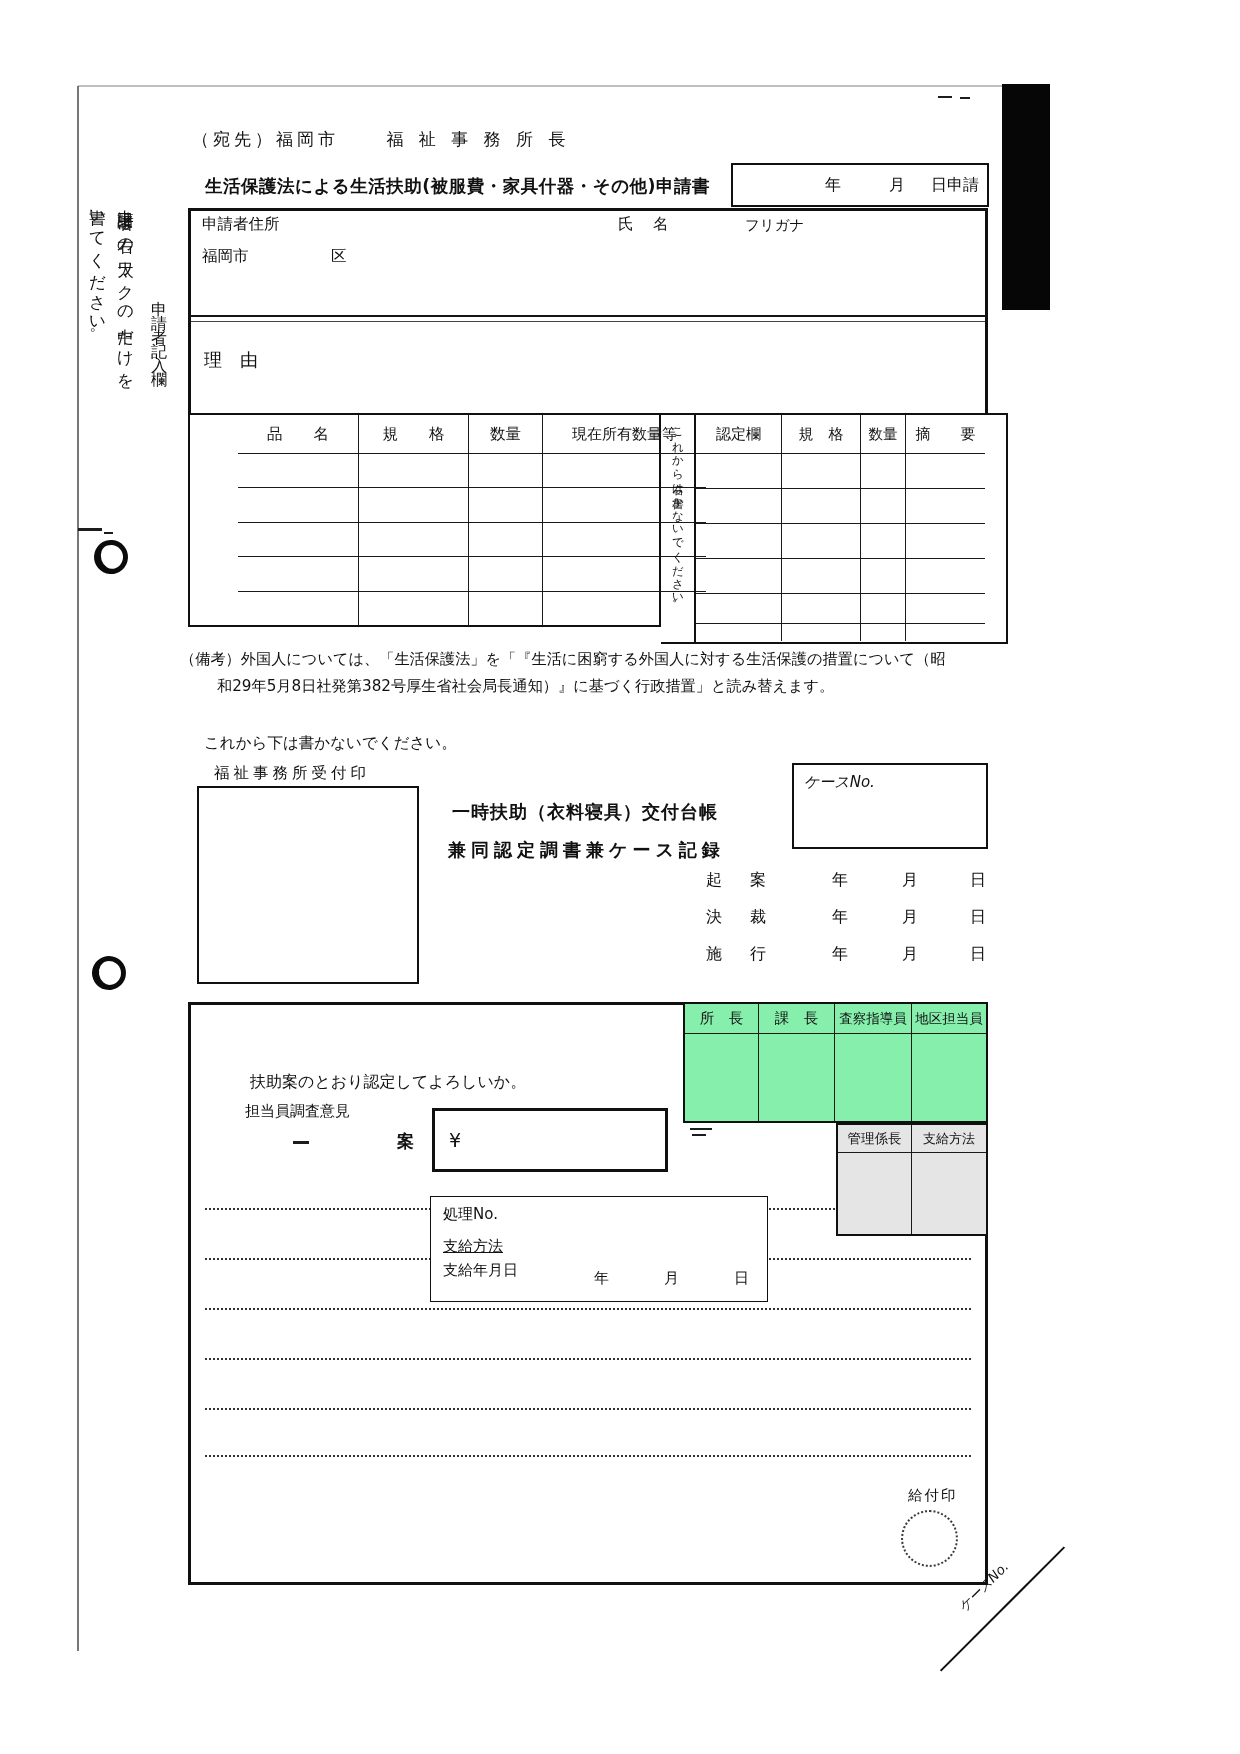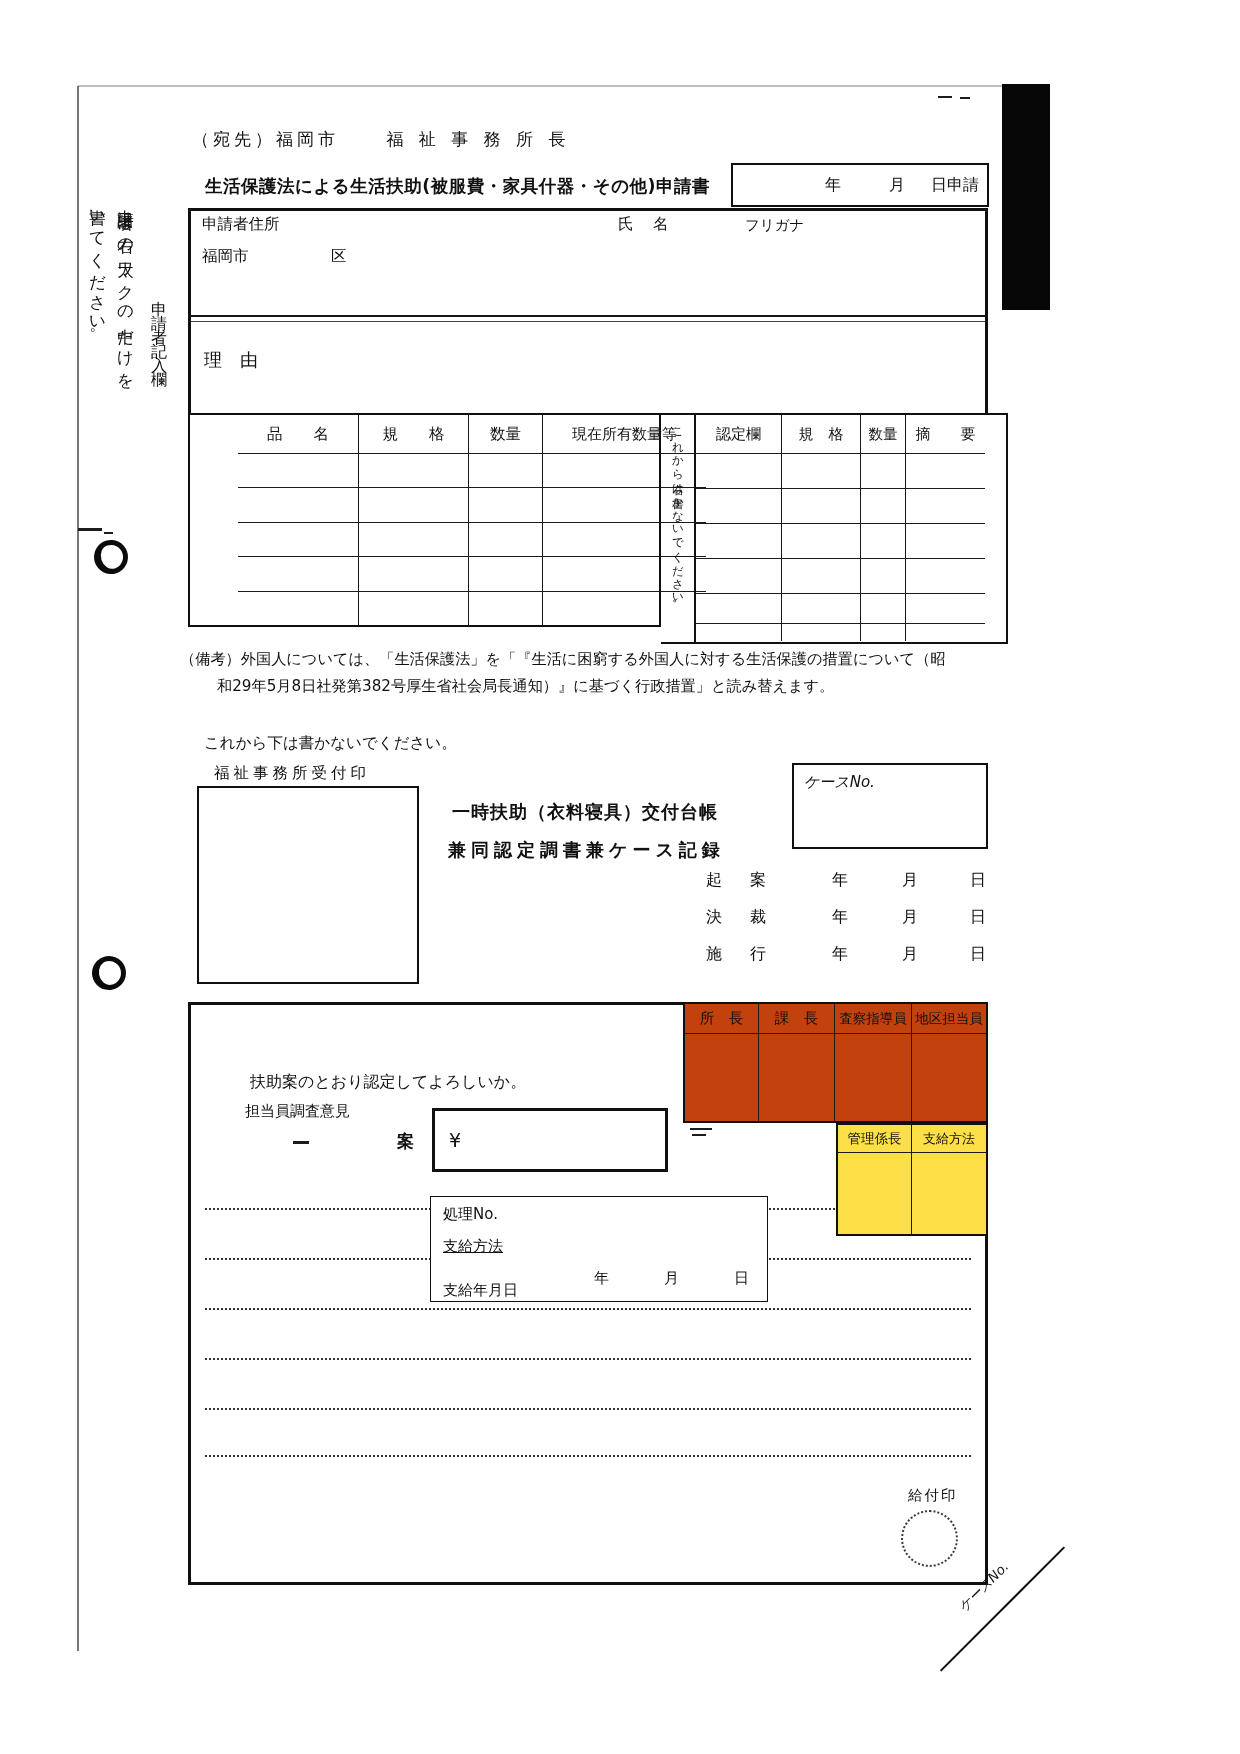--- a/index.html
+++ b/index.html
@@ -162,32 +162,32 @@
     <div class="abs" style="left:0;top:74px;width:282px;">
       <span class="lbl" style="position:absolute;left:0;letter-spacing:6px;">施　行</span>
       <span style="position:absolute;left:126px;">年</span>
       <span style="position:absolute;left:196px;">月</span>
       <span style="position:absolute;left:264px;">日</span>
     </div>
   </div>
 
   <div class="abs frame3" style="left:188px;top:1002px;width:800px;height:583px;"></div>
 
-  <div class="abs grid frame2" style="left:683px;top:1002px;width:305px;height:121px;grid-template-columns:74px 76px 77px 74px;grid-template-rows:30px 87px;background:#c2410c;z-index:4;">
+  <div class="abs grid frame2" style="left:683px;top:1002px;width:305px;height:121px;grid-template-columns:74px 76px 77px 74px;grid-template-rows:30px 87px;background:#86efac;z-index:4;">
     <div class="cell hc" style="font-size:14.5px;">所　長</div>
     <div class="cell hc" style="font-size:14.5px;">課　長</div>
     <div class="cell hc" style="font-size:13.5px;">査察指導員</div>
     <div class="cell hc lastcol" style="font-size:13.5px;">地区担当員</div>
     <div class="cell lastrow"></div>
     <div class="cell lastrow"></div>
     <div class="cell lastrow"></div>
     <div class="cell lastcol lastrow"></div>
   </div>
 
-  <div class="abs grid frame2" style="left:836px;top:1123px;width:152px;height:113px;grid-template-columns:74px 74px;grid-template-rows:28px 81px;background:#fde047;z-index:4;">
+  <div class="abs grid frame2" style="left:836px;top:1123px;width:152px;height:113px;grid-template-columns:74px 74px;grid-template-rows:28px 81px;background:#e5e5e5;z-index:4;">
     <div class="cell hc" style="font-size:13.5px;">管理係長</div>
     <div class="cell hc lastcol" style="font-size:13px;">支給方法</div>
     <div class="cell lastrow"></div>
     <div class="cell lastcol lastrow"></div>
   </div>
 
   <div class="abs lbl" style="left:250px;top:1072px;font-size:16px;">扶助案のとおり認定してよろしいか。</div>
   <div class="abs dash" style="left:293px;top:1141px;width:16px;height:2.5px;"></div>
   <div class="abs lbl b" style="left:397px;top:1130px;font-size:17px;">案</div>
   <div class="abs frame3" style="left:432px;top:1108px;width:236px;height:64px;display:flex;align-items:center;">
@@ -201,21 +201,21 @@
   <div class="abs dotline" style="left:205px;top:1208px;width:766px;z-index:1;"></div>
   <div class="abs dotline" style="left:205px;top:1258px;width:766px;z-index:1;"></div>
   <div class="abs dotline" style="left:205px;top:1308px;width:766px;z-index:1;"></div>
   <div class="abs dotline" style="left:205px;top:1358px;width:766px;z-index:1;"></div>
   <div class="abs dotline" style="left:205px;top:1408px;width:766px;z-index:1;"></div>
   <div class="abs dotline" style="left:205px;top:1455px;width:766px;z-index:1;"></div>
 
   <div class="abs frame15" style="left:430px;top:1196px;width:338px;height:106px;background:#fff;z-index:5;font-size:15px;">
     <span class="lbl" style="position:absolute;left:12px;top:8px;">処理No.</span>
     <span class="lbl" style="position:absolute;left:12px;top:40px;text-decoration:underline;">支給方法</span>
-    <span class="lbl" style="position:absolute;left:12px;top:84px;">支給年月日</span>
+    <span class="lbl" style="position:absolute;left:12px;top:64px;">支給年月日</span>
     <span style="position:absolute;left:163px;top:72px;">年</span>
     <span style="position:absolute;left:233px;top:72px;">月</span>
     <span style="position:absolute;left:303px;top:72px;">日</span>
   </div>
 
   <div class="abs lbl" style="left:906px;top:1486px;font-size:14.5px;letter-spacing:2px;z-index:3;background:#fff;padding:0 2px;">給付印</div>
   <div class="abs" style="left:901px;top:1510px;width:57px;height:57px;border:2px dotted #3a3a3a;border-radius:50%;z-index:3;background:#fff;"></div>
 
   <div class="abs" style="left:915px;top:1608px;width:175px;height:0;border-top:2.2px solid #101010;transform:rotate(-45deg);"></div>
   <div class="abs lbl" style="left:952px;top:1578px;font-size:13.5px;font-style:italic;transform:rotate(-45deg);">ケースNo.</div>

